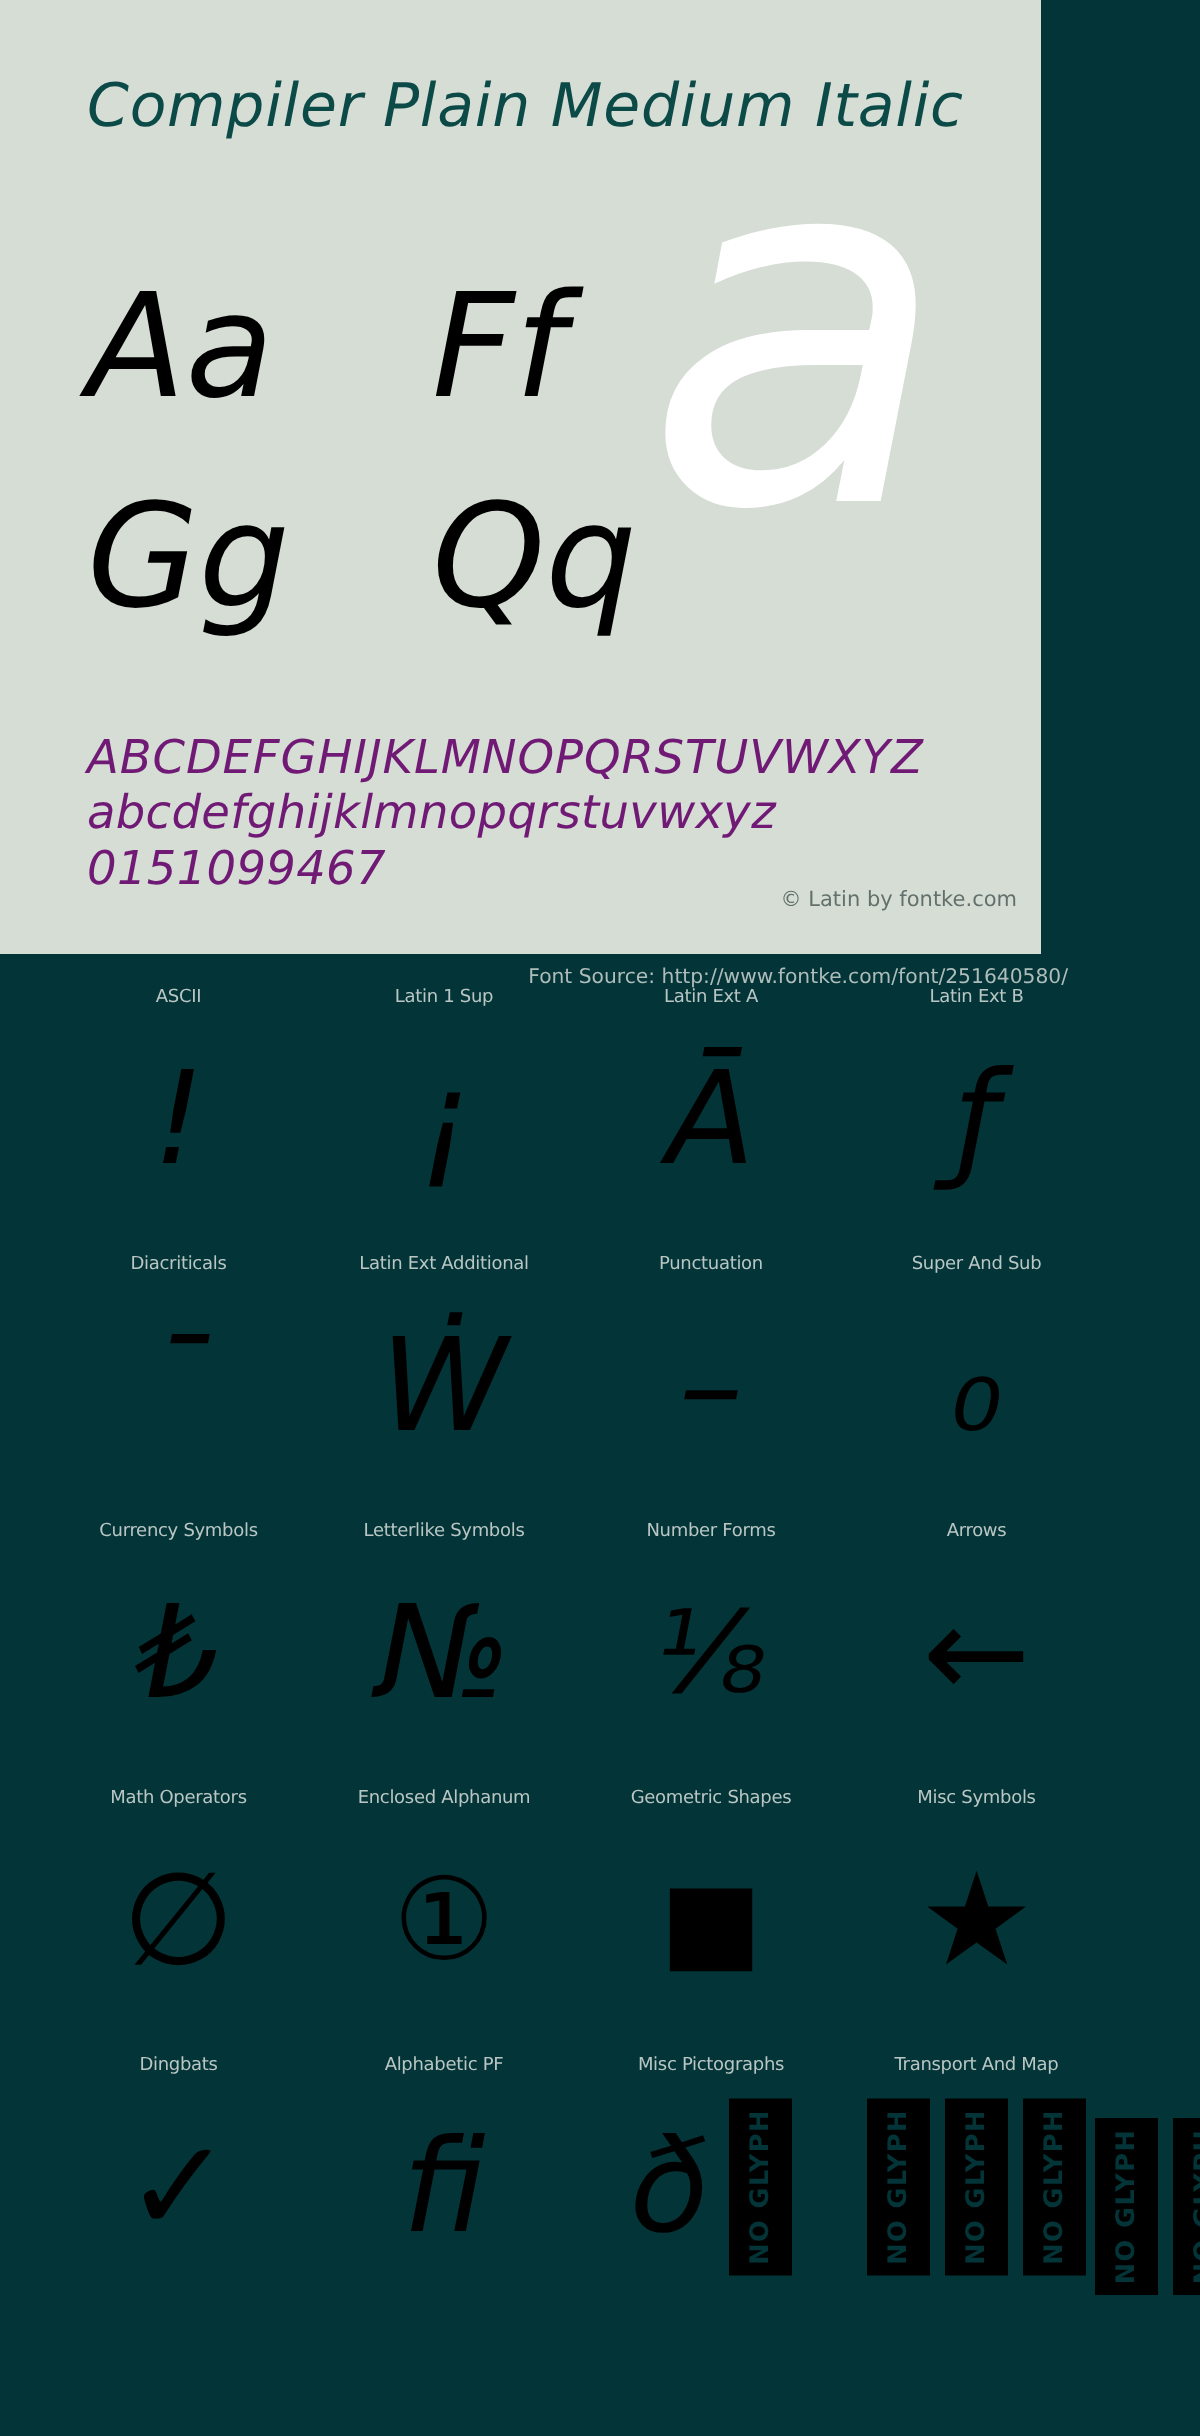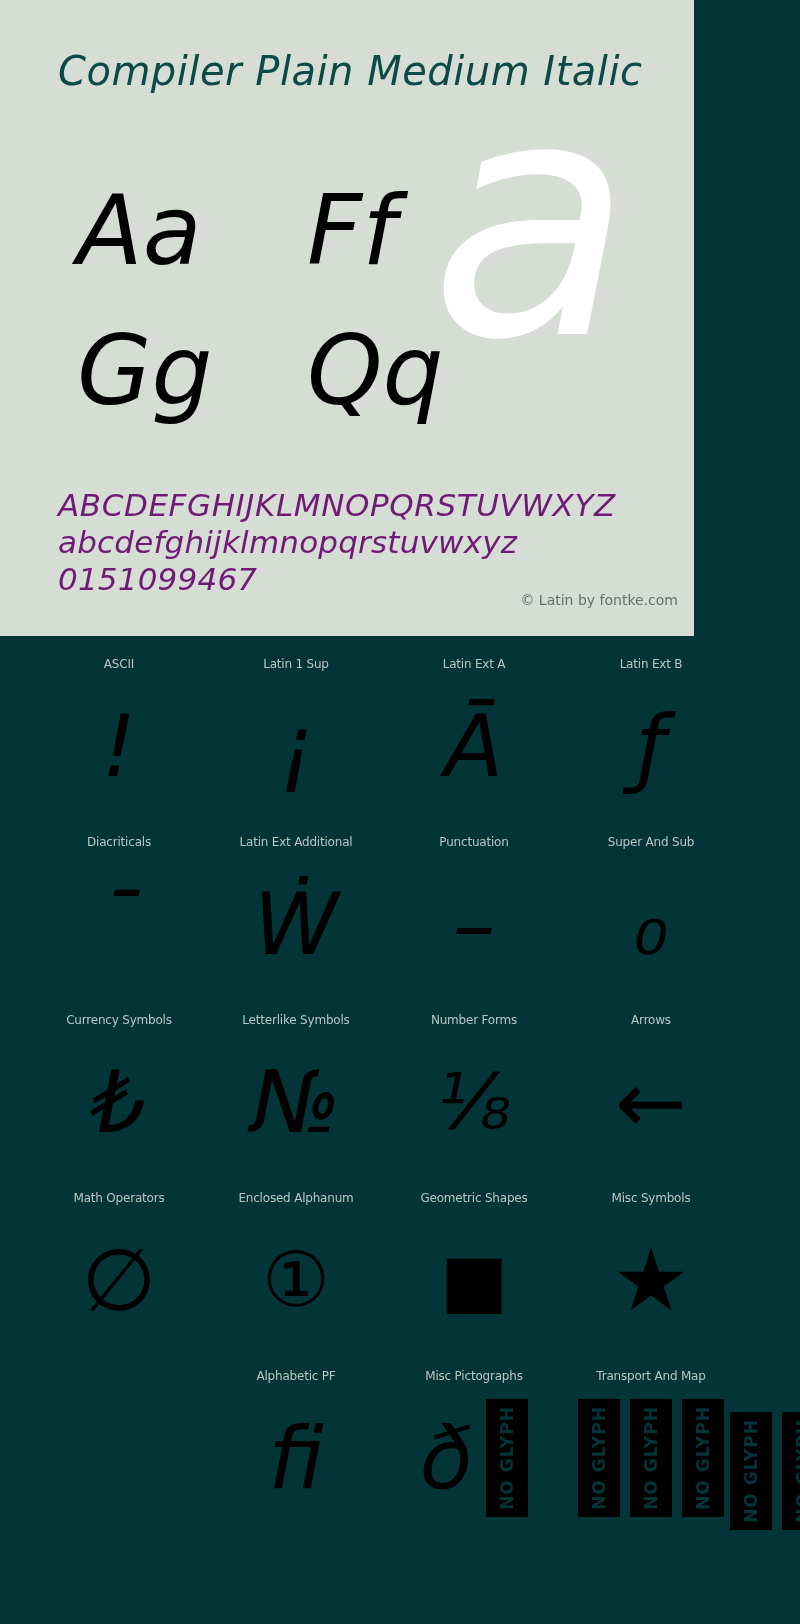--- a/index.html
+++ b/index.html
@@ -51,21 +51,20 @@
     line-height: 330px;
     color: #ffffff;
     user-select: none;
   }
 
   .hero-grid {
     position: absolute;
     left: 58px;
     top: 176px;
     width: 420px;
-    margin-left: 19px;
   }
   .hero-row {
     display: flex;
     height: 140px;
     align-items: flex-start;
   }
   .hero-cell {
     width: 230px;
     font-family: "DejaVu Sans", sans-serif;
     font-style: italic;
@@ -235,20 +234,21 @@
     <div class="alpha-line upper">ABCDEFGHIJKLMNOPQRSTUVWXYZ</div>
     <div class="alpha-line">abcdefghijklmnopqrstuvwxyz</div>
     <div class="alpha-line">0151099467</div>
   </div>
 
   <div class="credit">© Latin by fontke.com</div>
 </div>
 
 <div class="bottom-section">
 
+  <div class="font-source">Font Source: http://www.fontke.com/font/251640580/</div>
 
   <div class="blocks-grid">
       <div class="block-row">
         <div class="block-cell c0">
           <div class="block-label">ASCII</div>
           <div class="block-sample">!</div>
         </div>
         <div class="block-cell c1">
           <div class="block-label">Latin 1 Sup</div>
           <div class="block-sample">¡</div>
@@ -310,20 +310,24 @@
         <div class="block-cell c2">
           <div class="block-label">Geometric Shapes</div>
           <div class="block-sample geo">■</div>
         </div>
         <div class="block-cell c3">
           <div class="block-label">Misc Symbols</div>
           <div class="block-sample">★</div>
         </div>
       </div>
       <div class="block-row">
+        <div class="block-cell c0">
+          <div class="block-label">Dingbats</div>
+          <div class="block-sample">✓</div>
+        </div>
         <div class="block-cell c1">
           <div class="block-label">Alphabetic PF</div>
           <div class="block-sample">ﬁ</div>
         </div>
         <div class="block-cell c2">
           <div class="block-label">Misc Pictographs</div>
           <div class="noglyph-wrap">
             <div class="pictograph-lead">ð</div>
             <div class="noglyph">
               <span>NO GLYPH</span>

